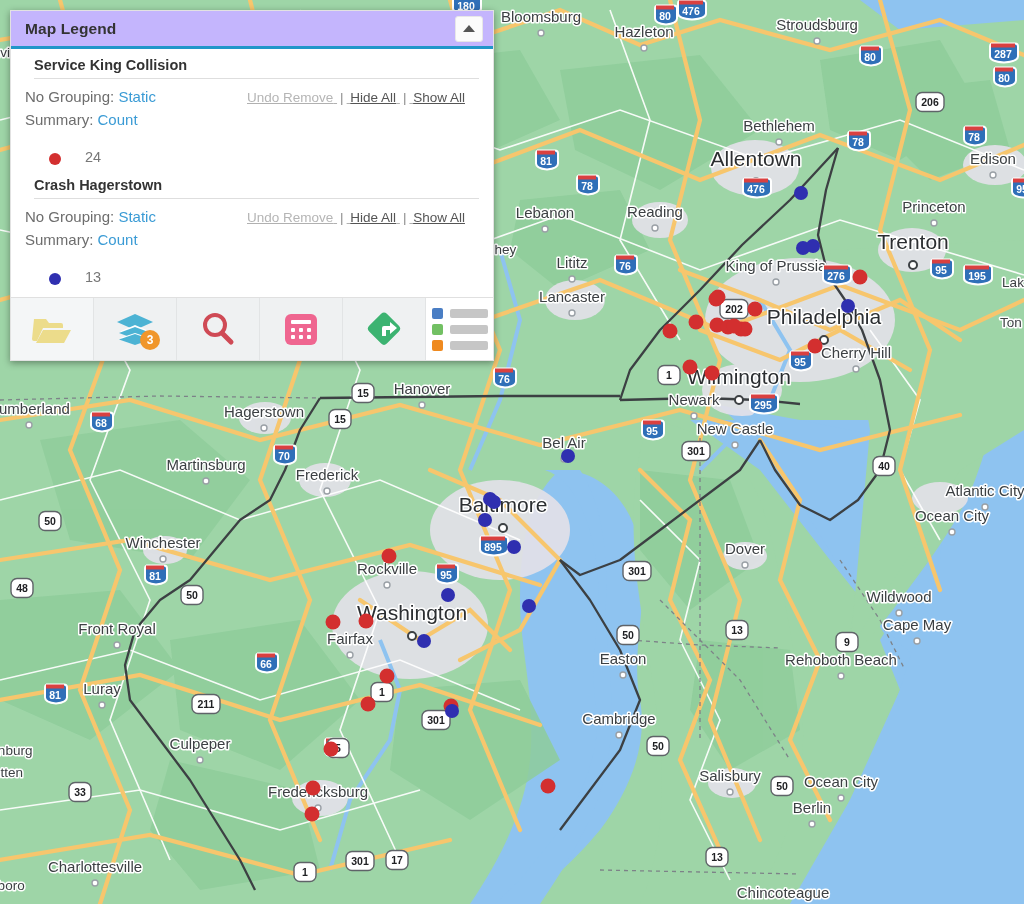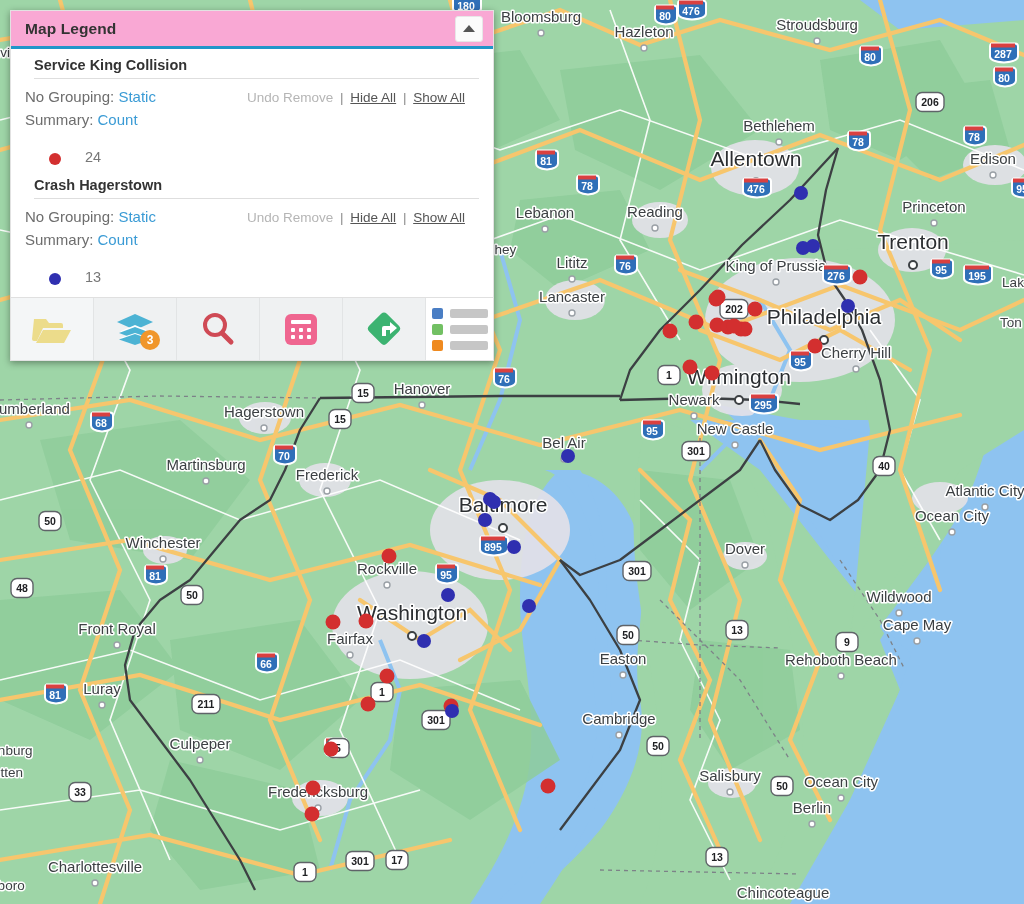--- a/index.html
+++ b/index.html
@@ -28,41 +28,41 @@
   
   #legend{
     position:absolute;left:10px;top:10px;width:484px;
     background:#ffffff;
     box-shadow:0 2px 7px rgba(0,0,0,.38);
     border:1px solid #e2e2e2;
     box-sizing:border-box;
   }
   #legend-header{
     height:38px;display:flex;align-items:center;justify-content:space-between;
-    background:#f9a8d4;padding:0 10px 0 14px;border-bottom:3px solid #2196c9;
+    background:#c4b5fd;padding:0 10px 0 14px;border-bottom:3px solid #2196c9;
     box-sizing:border-box;
   }
   #legend-title{font-size:15.5px;font-weight:700;color:#333;letter-spacing:.1px;}
   #collapse-btn{
     width:26px;height:24px;border:1px solid #e7e7e7;background:#fbfbfb;border-radius:3px;
     display:flex;align-items:center;justify-content:center;cursor:pointer;
   }
   #collapse-btn .tri{
     width:0;height:0;border-left:6px solid transparent;border-right:6px solid transparent;
     border-bottom:7px solid #555;
   }
 
   .legend-body{padding:8px 14px 0 14px;}
   .layer-block{margin-bottom:2px;}
   .layer-name{font-size:14.5px;font-weight:700;color:#333;padding-bottom:5px;border-bottom:1px solid #dedede;margin:0 0 2px 9px;}
   .layer-rows{display:flex;align-items:flex-start;padding-top:4px;}
   .layer-meta{width:222px;flex:0 0 222px;}
   .meta-line{font-size:15px;color:#6d6d6d;line-height:23px;white-space:nowrap;}
   .meta-line a{color:#3a9bd5;text-decoration:none;cursor:pointer;}
-  .layer-actions{font-size:13.5px;color:#b0b0b0;line-height:23px;white-space:nowrap;padding-top:1px;}
+  .layer-actions{font-size:13.5px;color:#b0b0b0;line-height:23px;white-space:nowrap;padding-top:1px;text-decoration:underline;}
   .layer-actions .dim{color:#b5b5b5;}
   .layer-actions .sep{color:#8a8a8a;padding:0 3px;}
   .layer-actions a{color:#555;text-decoration:underline;cursor:pointer;}
 
   .symbol-row{position:relative;height:44px;}
   .symbol-count{position:absolute;left:60px;top:18px;font-size:14.5px;color:#777;}
   .symbol-dot{position:absolute;left:24px;top:22px;width:12px;height:12px;border-radius:50%;}
 
   
   #legend-toolbar{display:flex;align-items:stretch;height:62px;background:#eff1f2;border-top:1px solid #e0e0e0;}

